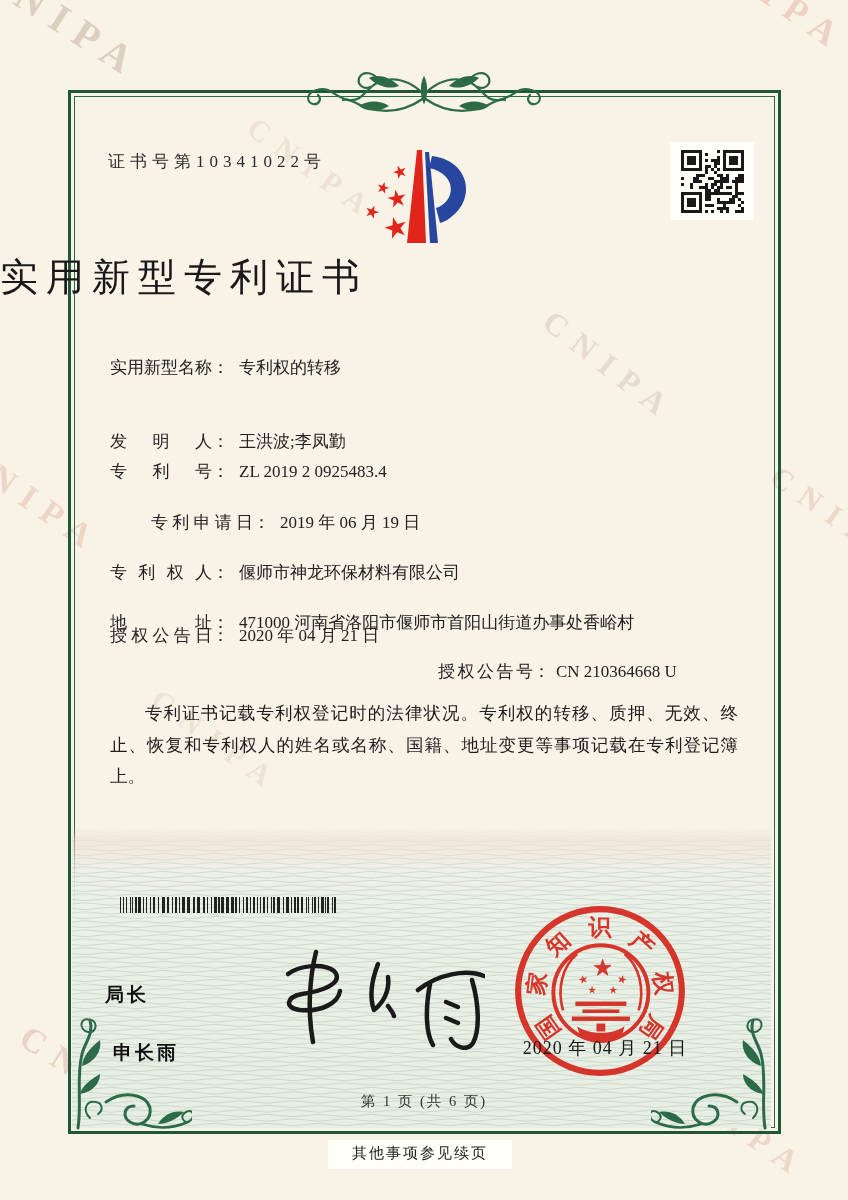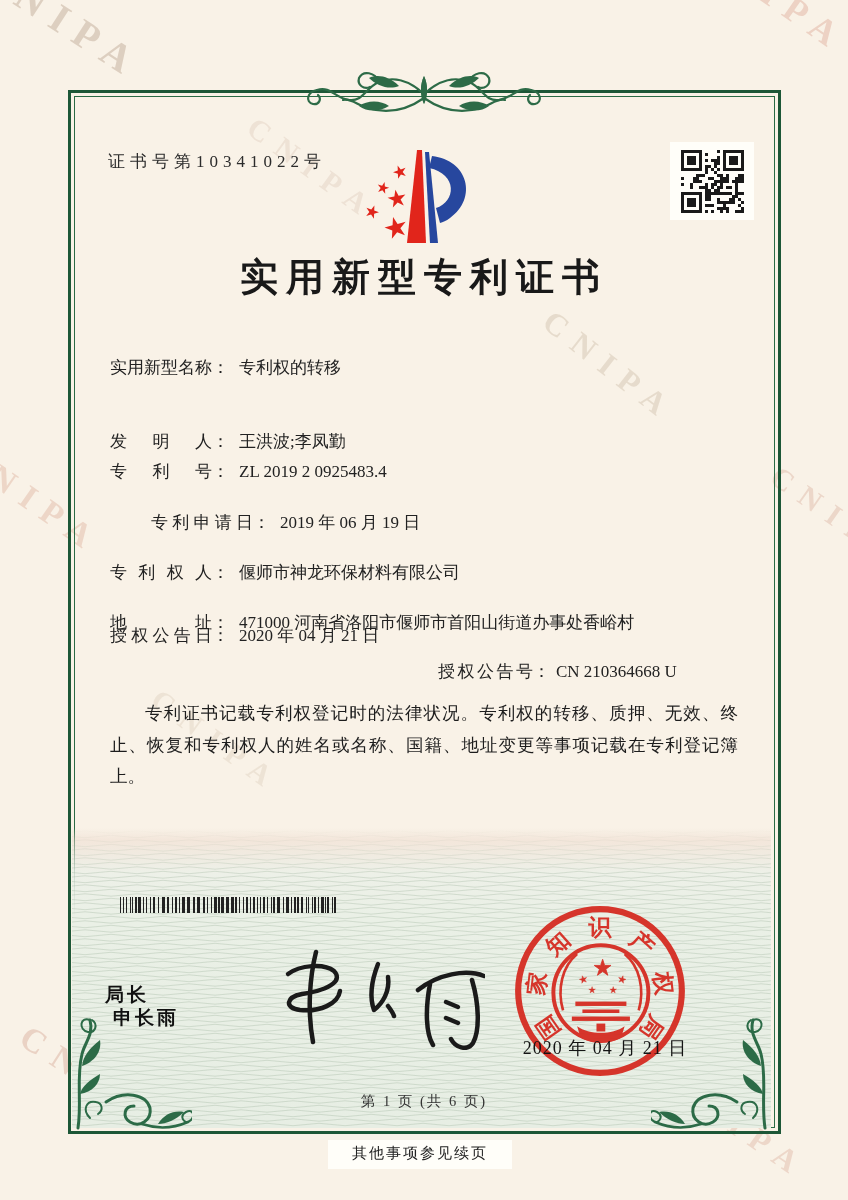--- a/index.html
+++ b/index.html
@@ -5,21 +5,21 @@
   html,body{margin:0;padding:0;}
   body{width:848px;height:1200px;position:relative;overflow:hidden;
        background:#f9f2e7;font-family:"Liberation Serif","DejaVu Serif",serif;}
   .abs{position:absolute;}
   .wm{position:absolute;font-family:"Liberation Serif","DejaVu Serif",serif;
       font-weight:700;letter-spacing:12px;pointer-events:none;white-space:nowrap;z-index:1;}
   .frame{position:absolute;left:68px;top:90px;width:707px;height:1038px;
          border:3px solid #1d5737;z-index:2;}
   .frame::after{content:'';position:absolute;inset:3px;border:1px solid #2a6b45;}
   .certno{font-size:17px;letter-spacing:5px;color:#2b2b2b;z-index:4;}
-  .title{left:0;top:252px;width:848px;text-align:center;font-size:38px;font-weight:700;
+  .title{left:0;top:252px;width:848px;font-size:38px;font-weight:400;
          letter-spacing:8px;color:#191919;z-index:4;}
   .row{left:110px;height:24px;font-size:17px;color:#222;z-index:4;white-space:nowrap;}
   .lab{display:inline-block;width:102px;text-align:justify;text-align-last:justify;vertical-align:top;}
   .lab2{display:inline-block;width:95px;text-align:justify;text-align-last:justify;vertical-align:top;}
   .val{margin-left:10px;}
   .body-text{left:110px;top:698px;width:628px;font-size:17.5px;line-height:31.5px;
              color:#1d1d1d;text-align:justify;z-index:4;}
   .body-text p{margin:0;text-indent:2em;}
   .officer{font-family:"Liberation Sans","DejaVu Sans",sans-serif;font-size:19px;
            font-weight:600;letter-spacing:3px;color:#111;z-index:5;}
@@ -472,21 +472,21 @@
     <rect x="194" y="0" width="2" height="16" fill="#222"></rect>
     <rect x="198" y="0" width="1" height="16" fill="#222"></rect>
     <rect x="201" y="0" width="3" height="16" fill="#222"></rect>
     <rect x="205" y="0" width="1" height="16" fill="#222"></rect>
     <rect x="207" y="0" width="2" height="16" fill="#222"></rect>
     <rect x="212" y="0" width="1" height="16" fill="#222"></rect>
     <rect x="214" y="0" width="2" height="16" fill="#222"></rect>
   </svg>
 
 <div class="abs officer" style="left:105px;top:966px;margin-top:16px;">局长</div>
-<div class="abs officer" style="left:113px;top:1005px;">申长雨</div>
+<div class="abs officer" style="left:113px;top:1040px;">申长雨</div>
 
 <svg class="abs" style="left:250px;top:944px;z-index:5;" width="235" height="106" viewBox="0 0 235 106">
   <g stroke="#1a1a1a" stroke-width="4.5" fill="none" stroke-linecap="round" stroke-linejoin="round">
     <path d="M66,8 C60,32 57,66 63,98"></path>
     <path d="M38,30 C50,21 74,19 84,27 C92,35 84,45 52,50 C36,53 34,64 50,66 C70,68 88,60 90,47"></path>
     <path d="M128,20 C121,38 119,52 124,66 C133,59 140,47 138,33"></path>
     <path d="M138,62 C141,66 143,69 144,72"></path>
     <path d="M168,46 C188,30 216,25 234,32"></path>
     <path d="M180,40 C175,66 176,90 183,101"></path>
     <path d="M222,36 C229,60 230,86 223,99 C217,108 205,103 201,95"></path>

